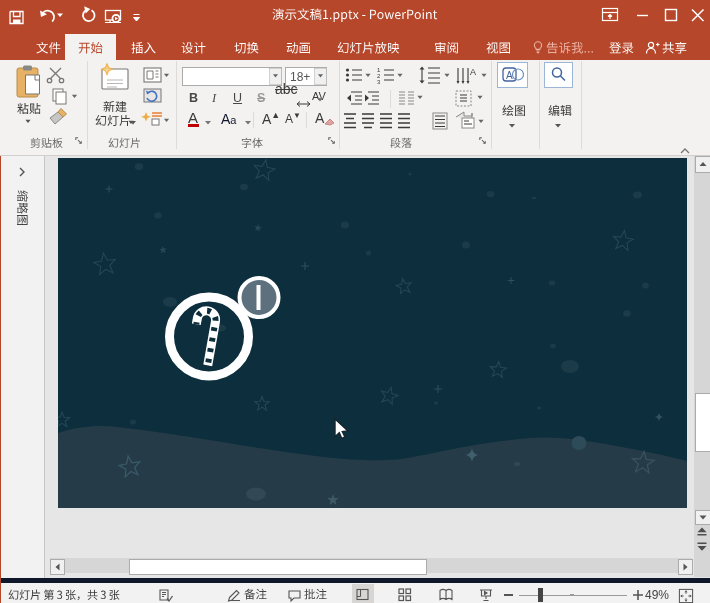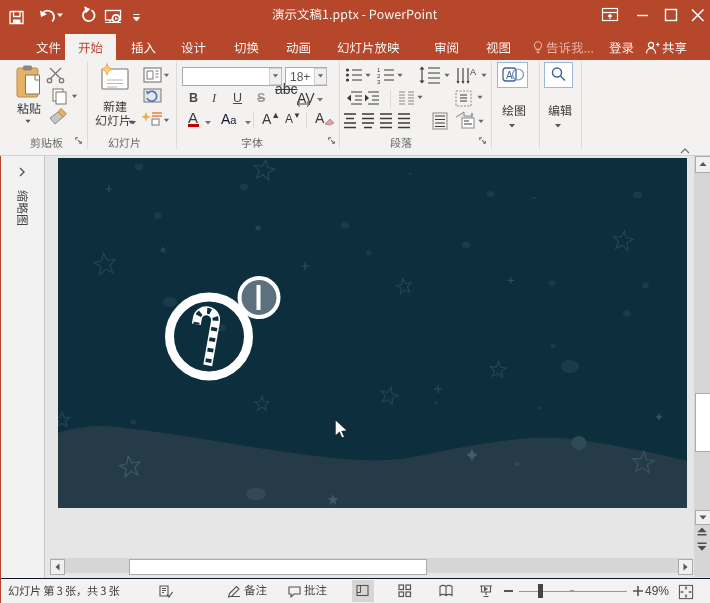--- a/index.html
+++ b/index.html
@@ -149,21 +149,21 @@
 <rect x="314.5" y="68.5" width="12" height="16" fill="#F0F0F0" stroke="#ABABAB" stroke-width="0.5"></rect>
 <path d="M317.9 74.2 l2.6 3.2 2.6 -3.2 z" fill="#666" stroke="none"></path>
 </g>
     </svg>
     <div style="position:absolute;left:290px;top:70px;font-size:12px;color:#555">18+</div>
     <div style="position:absolute;left:189px;top:91px;font-size:12.5px;color:#484848;font-weight:bold">B</div>
     <div style="position:absolute;left:212px;top:91px;font-size:12.5px;color:#484848;font-style:italic;font-family:'Liberation Serif',serif">I</div>
     <div style="position:absolute;left:233px;top:91px;font-size:12.5px;color:#484848;text-decoration:underline">U</div>
     <div style="position:absolute;left:257px;top:91px;font-size:12.5px;color:#9a9896;text-decoration:line-through;font-weight:bold">S</div>
     <div style="position:absolute;left:275px;top:81px;font-size:14px;color:#3b3a39;text-decoration:line-through">abc</div>
-    <div style="position:absolute;left:297px;top:90px;font-size:14px;color:#3b3a39">AV</div>
+    <div style="position:absolute;left:312px;top:90px;font-size:11px;color:#3b3a39">AV</div>
     <svg width="16" height="8" viewBox="0 0 16 8" style="position:absolute;left:296px;top:100px">
       <path d="M1 4 h13 M1 4 l3 -2.5 M1 4 l3 2.5 M14 4 l-3 -2.5 M14 4 l-3 2.5" stroke="#3b3a39" fill="none" stroke-width="1"></path>
     </svg>
     <svg width="10" height="10" viewBox="0 0 10 10" style="position:absolute;left:315px;top:94px">
       <path d="M2 4 l3 3.5 3 -3.5 z" fill="#777"></path>
     </svg>
     <div style="position:absolute;left:188px;top:109px;font-size:15px;color:#3b3a39">A</div>
     <div style="position:absolute;left:188px;top:124px;width:11px;height:3px;background:#C00000"></div>
     <svg width="10" height="10" viewBox="0 0 10 10" style="position:absolute;left:203px;top:117px">
       <path d="M2 4 l3 3.5 3 -3.5 z" fill="#777"></path>
@@ -410,21 +410,21 @@
           </svg>
         </div>
         <div style="position:absolute;left:84px;top:0.5px;width:296px;height:14px;background:#fff;border:1px solid #ABABAB"></div>
         <div style="position:absolute;left:633px;top:0.5px;width:13px;height:14px;background:#F0F0F0;border:1px solid #ABABAB">
           <svg width="13" height="14">
             <path d="M4.5 3.5 l4 3.5 -4 3.5 z" fill="#555"></path>
           </svg>
         </div>
       </div>
     </div>
-    <div style="position:absolute;left:0;top:578px;width:710px;height:25px;background:#F2F2F2;border-top:1px solid #0f172a;box-sizing:border-box">
+    <div style="position:absolute;left:0;top:578px;width:710px;height:25px;background:#F2F2F2;border-top:5px solid #0f172a;box-sizing:border-box">
       <svg width="114" height="16" viewBox="0 0 114 16" style="position:absolute;left:8px;top:5px">
         <path transform="translate(0,11)" d="M5.3 -8.3V-7.5H9.5C9.4 -2.7 9.2 -0.9 8.8 -0.5C8.7 -0.3 8.6 -0.3 8.4 -0.3C8.1 -0.3 7.4 -0.3 6.7 -0.3C6.8 -0.1 6.9 0.2 6.9 0.5C7.6 0.5 8.3 0.6 8.7 0.5C9.1 0.5 9.4 0.4 9.6 0C10.1 -0.5 10.2 -2.4 10.4 -7.9C10.4 -8 10.4 -8.3 10.4 -8.3ZM1 0C1.2 -0.1 1.7 -0.2 5 -0.8C5.2 -0.4 5.3 0.1 5.4 0.4L6.1 0.1C5.9 -0.8 5.3 -2.2 4.8 -3.2L4.1 -3C4.3 -2.5 4.5 -2.1 4.7 -1.6L2.1 -1.1C3.3 -2.6 4.4 -4.4 5.4 -6.2L4.6 -6.6C4.4 -6.2 4.1 -5.7 3.9 -5.3L1.8 -5.2C2.5 -6.2 3.3 -7.7 3.9 -9L3 -9.4C2.5 -7.9 1.6 -6.2 1.3 -5.8C1 -5.4 0.8 -5.1 0.6 -5C0.7 -4.8 0.8 -4.4 0.9 -4.2C1.1 -4.3 1.4 -4.3 3.5 -4.5C2.7 -3.2 2 -2.2 1.7 -1.8C1.2 -1.3 0.9 -0.9 0.7 -0.8C0.8 -0.6 0.9 -0.2 1 0Z M12.1 -7.1C12.1 -6.2 11.9 -5.1 11.6 -4.4L12.3 -4.1C12.6 -4.9 12.7 -6.1 12.8 -7ZM15.3 -7.3C15.1 -6.6 14.7 -5.6 14.4 -5L15 -4.7C15.3 -5.3 15.6 -6.2 16 -7ZM13.5 -9.4V-5.8C13.5 -3.7 13.3 -1.4 11.5 0.3C11.7 0.4 12 0.7 12.1 0.9C13.1 -0 13.6 -1.1 13.9 -2.3C14.4 -1.7 15.1 -1 15.4 -0.5L15.9 -1.2C15.6 -1.5 14.5 -2.7 14.1 -3.1C14.2 -4 14.3 -4.9 14.3 -5.8V-9.4ZM16 -8.5V-7.7H18.9V-0.3C18.9 -0.1 18.8 -0.1 18.6 -0.1C18.4 -0 17.6 -0 16.7 -0.1C16.9 0.2 17 0.6 17.1 0.8C18.1 0.8 18.8 0.8 19.3 0.7C19.7 0.5 19.8 0.2 19.8 -0.3V-7.7H21.8V-8.5Z M24 -9.1V-5.4C24 -3.4 23.9 -1.3 22.4 0.3C22.6 0.4 22.9 0.7 23.1 0.9C24.1 -0.2 24.6 -1.6 24.8 -3H29.5V0.9H30.4V-3.9H24.8C24.9 -4.4 24.9 -4.9 24.9 -5.4V-5.6H32.1V-6.5H29V-9.4H28.1V-6.5H24.9V-9.1Z M37.2 -4.5C37.1 -3.7 36.9 -2.7 36.8 -2H39.8C38.8 -1 37.4 -0.2 36.1 0.2C36.3 0.4 36.5 0.7 36.6 0.9C38 0.4 39.4 -0.6 40.4 -1.7V0.9H41.3V-2H44.5C44.4 -1 44.3 -0.6 44.1 -0.4C44 -0.3 43.9 -0.3 43.7 -0.3C43.5 -0.3 43 -0.3 42.4 -0.4C42.6 -0.2 42.7 0.2 42.7 0.4C43.2 0.4 43.8 0.4 44.1 0.4C44.4 0.4 44.6 0.3 44.8 0.1C45.1 -0.1 45.2 -0.8 45.4 -2.4C45.4 -2.5 45.4 -2.7 45.4 -2.7H41.3V-3.8H45V-6.2H36.8V-5.5H40.4V-4.5ZM37.9 -3.8H40.4V-2.7H37.7ZM41.3 -5.5H44.2V-4.5H41.3ZM37.7 -9.5C37.3 -8.4 36.6 -7.4 35.8 -6.7C36 -6.6 36.4 -6.4 36.5 -6.3C37 -6.7 37.4 -7.2 37.7 -7.8H38.3C38.6 -7.3 38.8 -6.8 38.9 -6.4L39.6 -6.7C39.6 -7 39.4 -7.4 39.2 -7.8H41V-8.4H38.1C38.2 -8.7 38.4 -9 38.5 -9.3ZM42 -9.5C41.7 -8.4 41.2 -7.4 40.5 -6.8C40.7 -6.7 41.1 -6.5 41.2 -6.4C41.6 -6.7 41.9 -7.2 42.2 -7.8H43C43.4 -7.4 43.7 -6.8 43.9 -6.4L44.6 -6.7C44.4 -7 44.2 -7.4 43.9 -7.8H45.9V-8.4H42.5C42.6 -8.7 42.7 -9 42.8 -9.3Z M51.6 0.1C53 0.1 54.2 -0.7 54.2 -2.2C54.2 -3.3 53.4 -4 52.5 -4.3V-4.3C53.3 -4.6 53.9 -5.3 53.9 -6.3C53.9 -7.6 52.9 -8.4 51.5 -8.4C50.6 -8.4 49.9 -7.9 49.2 -7.4L49.8 -6.7C50.3 -7.2 50.8 -7.5 51.5 -7.5C52.4 -7.5 52.9 -7 52.9 -6.2C52.9 -5.3 52.3 -4.7 50.6 -4.7V-3.9C52.5 -3.9 53.2 -3.2 53.2 -2.2C53.2 -1.3 52.5 -0.7 51.5 -0.7C50.6 -0.7 50 -1.2 49.5 -1.6L48.9 -1C49.5 -0.4 50.3 0.1 51.6 0.1Z M66.4 -8.9C65.8 -7.8 64.7 -6.7 63.6 -6C63.8 -5.8 64.2 -5.6 64.3 -5.4C65.4 -6.2 66.5 -7.4 67.2 -8.7ZM58.3 -6.5C58.2 -5.4 58.1 -3.9 57.9 -3.1H60.2C60.1 -1 59.9 -0.2 59.7 -0C59.6 0.1 59.5 0.1 59.3 0.1C59.1 0.1 58.6 0.1 58 0C58.1 0.2 58.2 0.6 58.2 0.8C58.8 0.8 59.4 0.8 59.7 0.8C60 0.8 60.2 0.7 60.4 0.5C60.8 0.1 60.9 -0.8 61 -3.5C61 -3.6 61 -3.8 61 -3.8H58.8C58.9 -4.4 58.9 -5 59 -5.7H61V-9H58V-8.2H60.2V-6.5ZM62.3 1C62.4 0.8 62.7 0.7 65 -0.3C65 -0.5 64.9 -0.8 64.9 -1.1L63.2 -0.4V-4.3H64.3C64.8 -2.1 65.8 -0.2 67.2 0.7C67.4 0.5 67.6 0.2 67.8 0.1C66.5 -0.7 65.6 -2.4 65.1 -4.3H67.7V-5.1H63.2V-9.2H62.4V-5.1H61.2V-4.3H62.4V-0.5C62.4 -0.1 62.1 0.1 61.9 0.2C62 0.4 62.2 0.8 62.3 1Z M69.7 1.2C70.9 0.8 71.6 -0.1 71.6 -1.3C71.6 -2.1 71.3 -2.6 70.7 -2.6C70.2 -2.6 69.8 -2.4 69.8 -1.8C69.8 -1.3 70.2 -1 70.7 -1L70.9 -1.1C70.8 -0.3 70.3 0.2 69.5 0.6Z M85.5 -1.7C86.6 -0.9 87.9 0.2 88.6 0.9L89.4 0.4C88.7 -0.3 87.3 -1.4 86.3 -2.1ZM82.6 -2.1C82 -1.3 80.7 -0.3 79.6 0.3C79.8 0.5 80.1 0.7 80.3 0.9C81.4 0.3 82.7 -0.8 83.5 -1.8ZM79.9 -7V-6.2H82.1V-3.6H79.5V-2.7H89.6V-3.6H87V-6.2H89.2V-7H87V-9.3H86.1V-7H82.9V-9.3H82.1V-7ZM82.9 -3.6V-6.2H86.1V-3.6Z M95.2 0.1C96.7 0.1 97.8 -0.7 97.8 -2.2C97.8 -3.3 97.1 -4 96.1 -4.3V-4.3C97 -4.6 97.6 -5.3 97.6 -6.3C97.6 -7.6 96.6 -8.4 95.2 -8.4C94.2 -8.4 93.5 -7.9 92.9 -7.4L93.4 -6.7C93.9 -7.2 94.5 -7.5 95.1 -7.5C96 -7.5 96.5 -7 96.5 -6.2C96.5 -5.3 95.9 -4.7 94.2 -4.7V-3.9C96.1 -3.9 96.8 -3.2 96.8 -2.2C96.8 -1.3 96.1 -0.7 95.1 -0.7C94.2 -0.7 93.6 -1.2 93.1 -1.6L92.6 -1C93.1 -0.4 93.9 0.1 95.2 0.1Z M110.1 -8.9C109.4 -7.8 108.4 -6.7 107.3 -6C107.5 -5.8 107.8 -5.6 107.9 -5.4C109 -6.2 110.2 -7.4 110.9 -8.7ZM101.9 -6.5C101.8 -5.4 101.7 -3.9 101.6 -3.1H103.8C103.7 -1 103.6 -0.2 103.4 -0C103.3 0.1 103.1 0.1 103 0.1C102.7 0.1 102.2 0.1 101.6 0C101.8 0.2 101.9 0.6 101.9 0.8C102.4 0.8 103 0.8 103.3 0.8C103.6 0.8 103.9 0.7 104.1 0.5C104.4 0.1 104.5 -0.8 104.7 -3.5C104.7 -3.6 104.7 -3.8 104.7 -3.8H102.4C102.5 -4.4 102.6 -5 102.6 -5.7H104.6V-9H101.6V-8.2H103.8V-6.5ZM105.9 1C106.1 0.8 106.4 0.7 108.6 -0.3C108.6 -0.5 108.6 -0.8 108.6 -1.1L106.9 -0.4V-4.3H108C108.5 -2.1 109.4 -0.2 110.9 0.7C111 0.5 111.3 0.2 111.5 0.1C110.1 -0.7 109.2 -2.4 108.8 -4.3H111.3V-5.1H106.9V-9.2H106V-5.1H104.8V-4.3H106V-0.5C106 -0.1 105.7 0.1 105.5 0.2C105.7 0.4 105.8 0.8 105.9 1Z" fill="#3d3d3d"></path>
       </svg>
       <svg width="16" height="16" viewBox="0 0 16 16" style="position:absolute;left:158px;top:4px">
 <g stroke="#555" fill="none" stroke-width="1.1">
 <path d="M2 3 h8 v10 h-8 z"></path>
           <path d="M4 5.5 h4 M4 7.5 h4 M4 9.5 h2"></path>
 <path d="M9 11.5 l2 2.5 3.5 -5" stroke-width="1.3"></path>
 </g>
       </svg>

